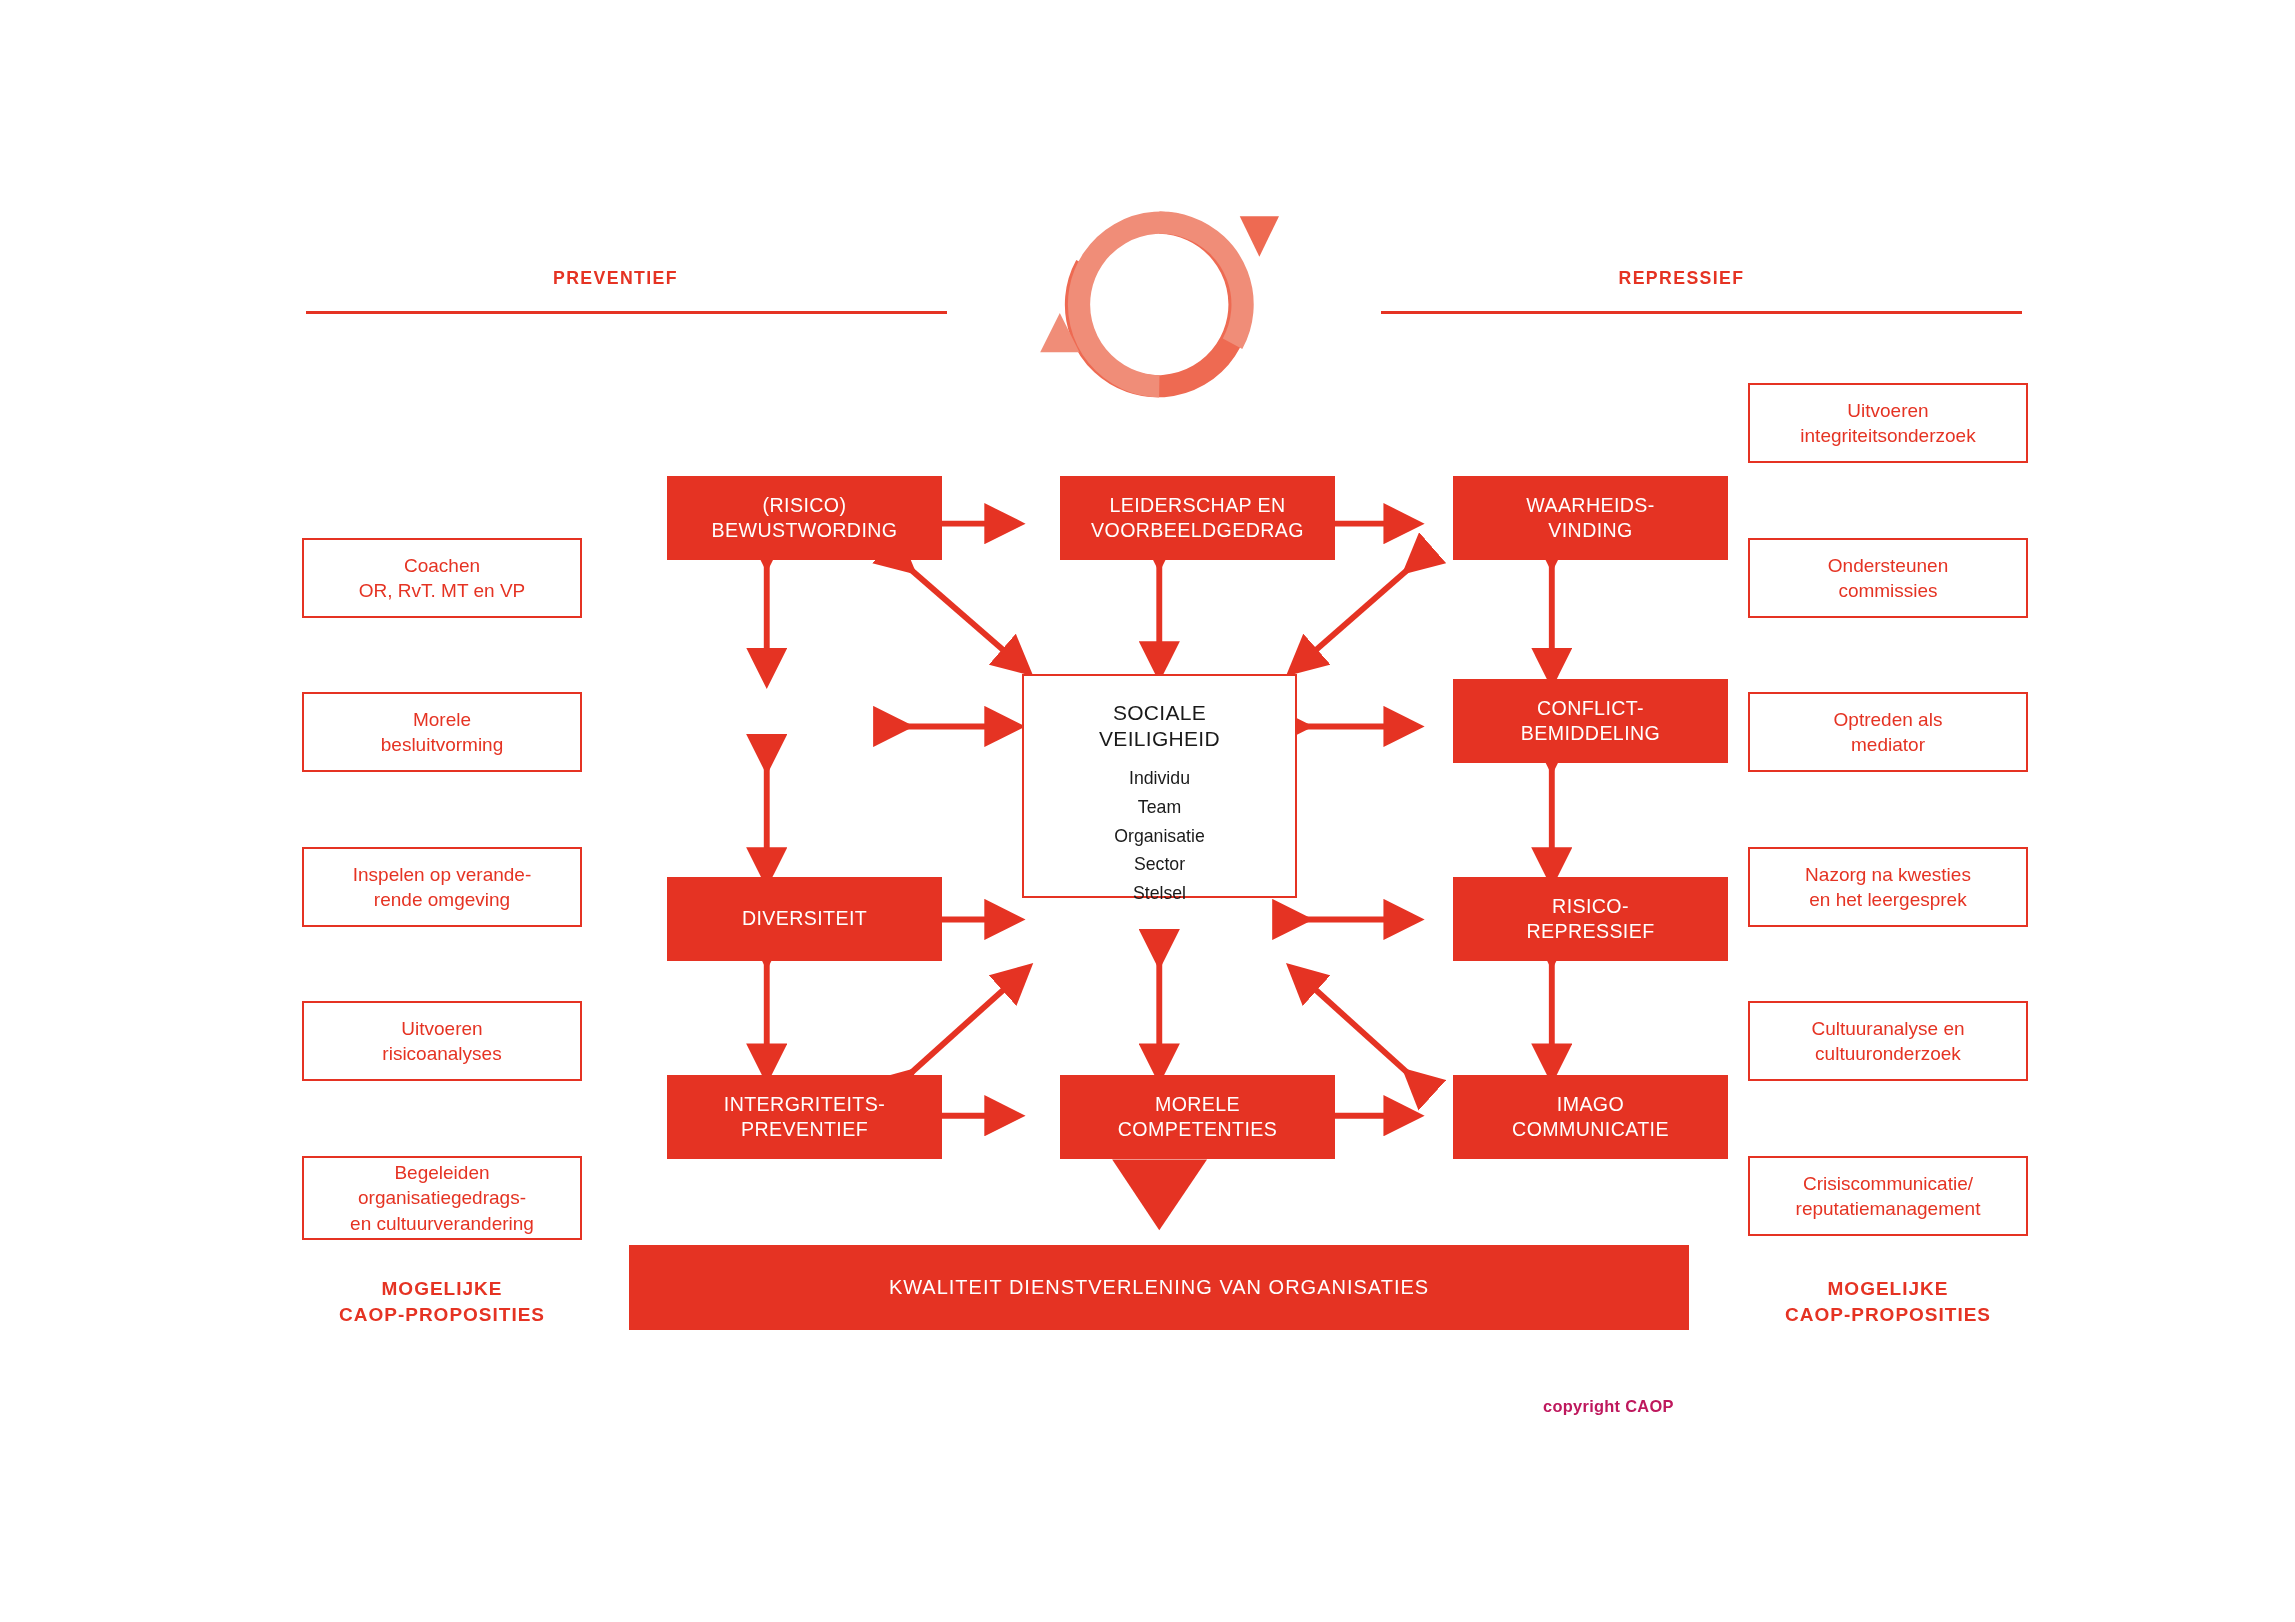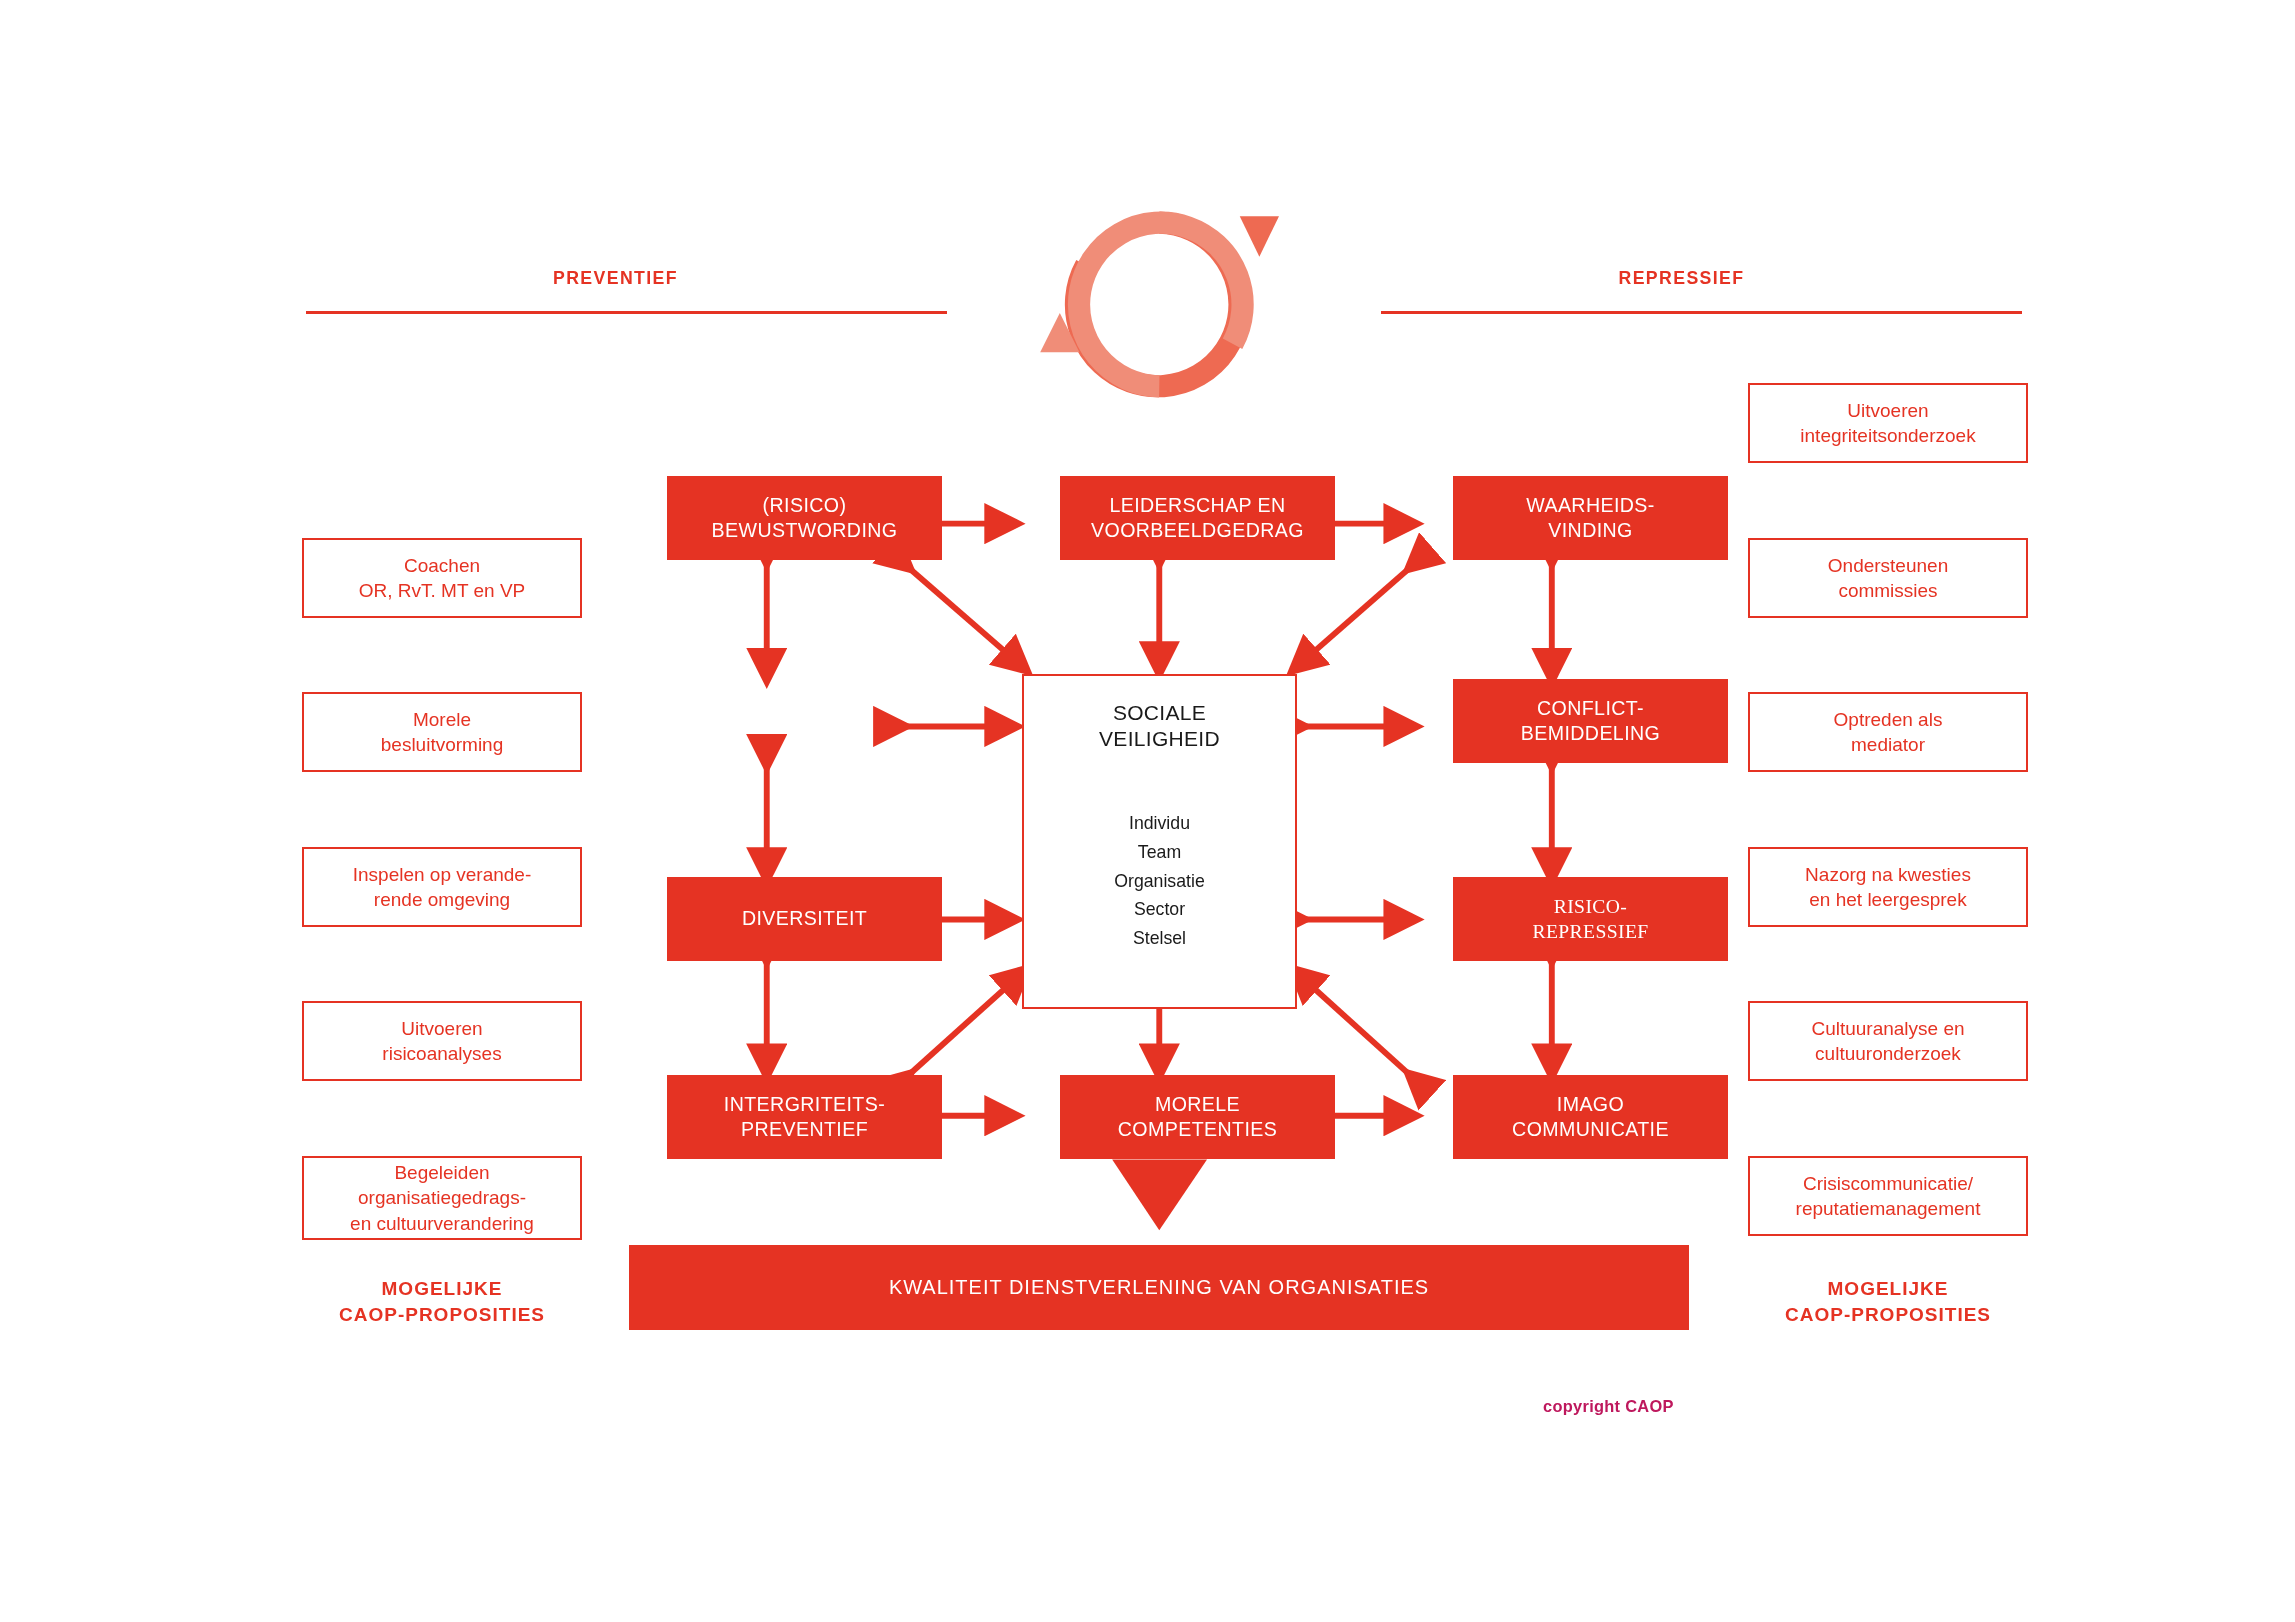--- a/index.html
+++ b/index.html
@@ -294,21 +294,21 @@
       <div>CONFLICT-</div>
       <div>BEMIDDELING</div>
     </div>
   </div>
 
   <div class="node" style="left:629px; top:877px; width:275px; height:84px;">
     <div>
       <div>DIVERSITEIT</div>
     </div>
   </div>
-  <div class="node" style="left:1415px; top:877px; width:275px; height:84px;font-family:Liberation Serif, serif;">
+  <div class="node" style="left:1415px; top:877px; width:275px; height:84px;">
     <div>
       <div>RISICO-</div>
       <div>REPRESSIEF</div>
     </div>
   </div>
 
   <div class="node" style="left:629px; top:1075px; width:275px; height:84px;">
     <div>
       <div>INTERGRITEITS-</div>
       <div>PREVENTIEF</div>
@@ -320,21 +320,21 @@
       <div>COMPETENTIES</div>
     </div>
   </div>
   <div class="node" style="left:1415px; top:1075px; width:275px; height:84px;">
     <div>
       <div>IMAGO</div>
       <div>COMMUNICATIE</div>
     </div>
   </div>
 
-  <div class="center-box" style="left:1022px; top:674px; width:275px; height:335px;gap:45px;">
+  <div class="center-box" style="left:1022px; top:674px; width:275px; height:224px;">
     <div class="center-title">
       <div>SOCIALE</div>
       <div>VEILIGHEID</div>
     </div>
     <div class="center-list">
       <div>Individu</div>
       <div>Team</div>
       <div>Organisatie</div>
       <div>Sector</div>
       <div>Stelsel</div>

